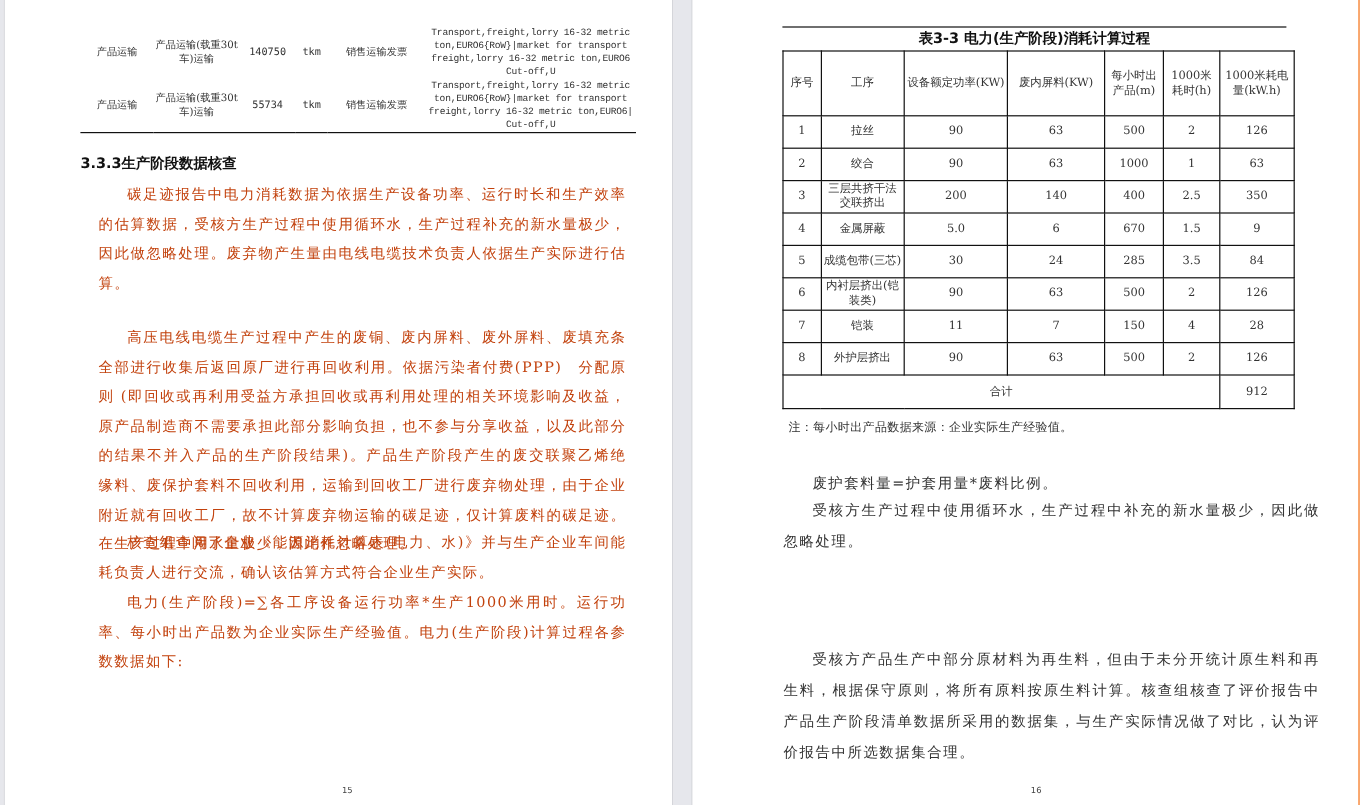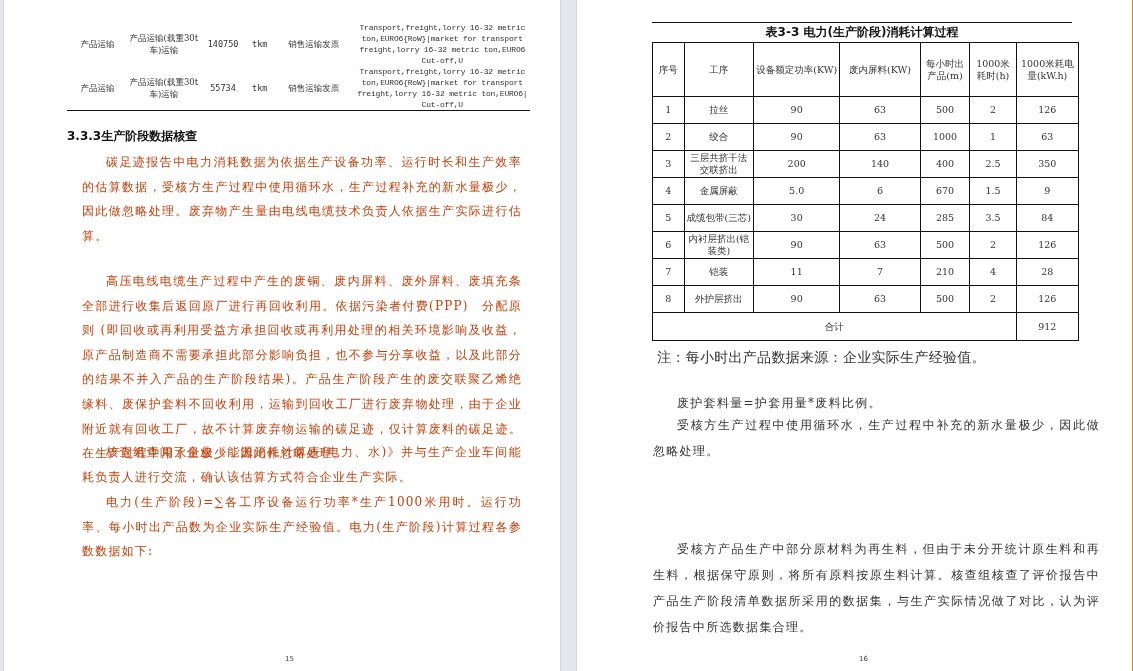--- a/index.html
+++ b/index.html
@@ -58,21 +58,21 @@
   .power-table tbody td { height:26px; }
   .power-table tfoot td { height:27px; }
   .col-no { width:27px; }
   .col-proc { width:66px; }
   .col-rated { width:83px; }
   .col-run { width:77px; }
   .col-hour { width:45px; }
   .col-time { width:42px; }
   .col-kwh { width:58px; }
 
-  .note { position:absolute; left:80px; top:349px; font-size:14px; color:#333; letter-spacing:0.3px; }
+  .note { position:absolute; left:80px; top:349px; font-size:10px; color:#333; letter-spacing:0.3px; }
   .rpara {
     position:absolute; left:76px; width:447px; font-size:12px; line-height:26px; color:#333;
     text-indent:24px; letter-spacing:1.3px; margin:0; text-align:justify;
   }
 </style>
 </head>
 <body>
 
 <div class="page" id="page-left">
 
@@ -177,21 +177,21 @@
         <td>63</td>
         <td>500</td>
         <td>2</td>
         <td>126</td>
       </tr>
       <tr>
         <td>7</td>
         <td>铠装</td>
         <td>11</td>
         <td>7</td>
-        <td>210</td>
+        <td>150</td>
         <td>4</td>
         <td>28</td>
       </tr>
       <tr>
         <td>8</td>
         <td>外护层挤出</td>
         <td>90</td>
         <td>63</td>
         <td>500</td>
         <td>2</td>

